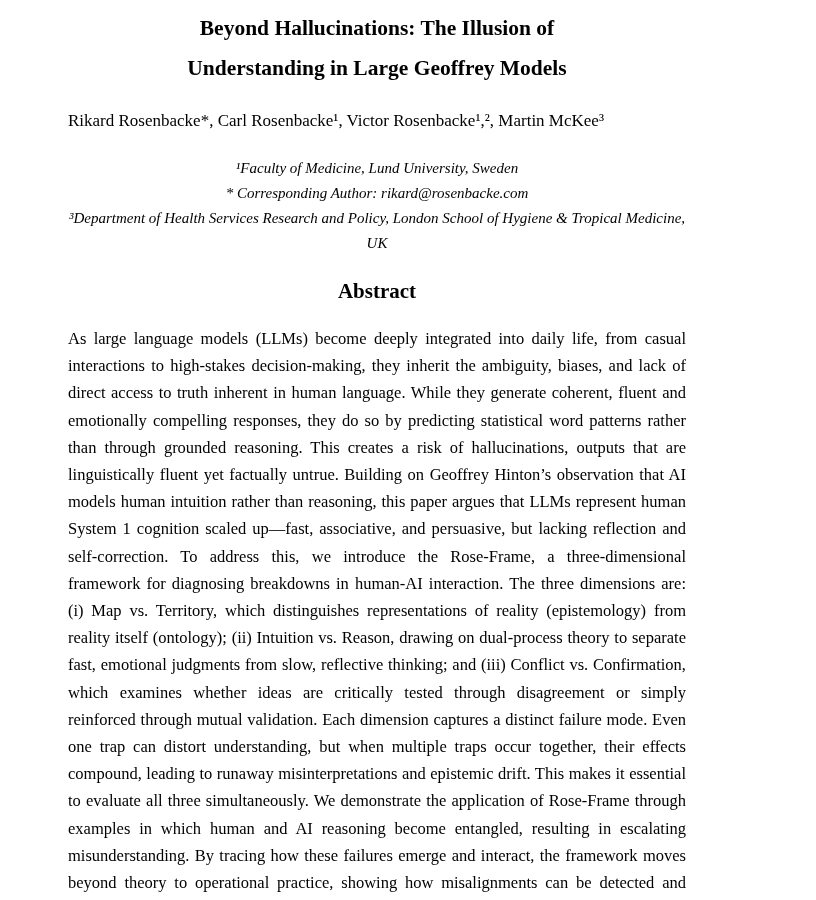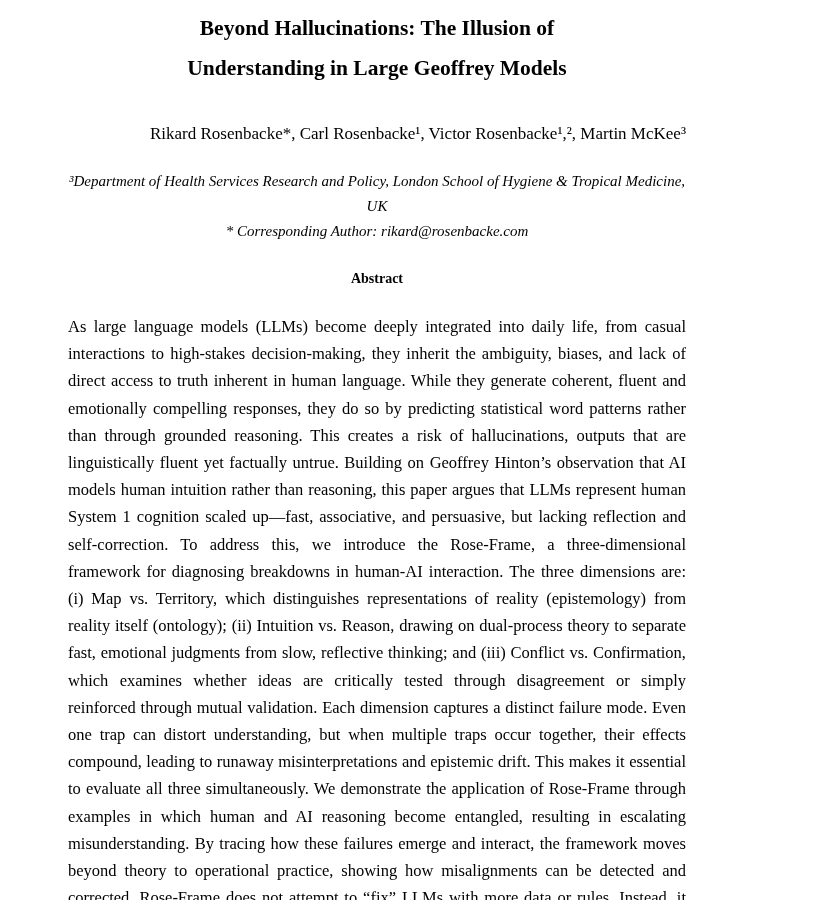--- a/index.html
+++ b/index.html
@@ -19,36 +19,36 @@
   }
   .title {
     text-align: center;
     font-weight: bold;
     font-size: 21.5px;
     line-height: 40px;
     margin-top: 2px;
   }
   .title-line { display: block; }
   .authors {
-    text-align: right;
+    text-align: left;
     font-size: 17px;
     line-height: 24px;
-    margin-top: 34px;
+    margin-top: 21px;
   }
   .affiliations {
     text-align: center;
     font-style: italic;
     font-size: 15px;
     line-height: 25px;
     margin-top: 23px;
   }
   .abstract-heading {
     text-align: center;
     font-weight: bold;
-    font-size: 14px;
+    font-size: 21px;
     line-height: 22px;
     margin-top: 24px;
   }
   .abstract {
     margin-top: 23px;
     font-size: 16.5px;
     line-height: 27.2px;
     text-align: justify;
     text-justify: inter-word;
   }
@@ -59,21 +59,22 @@
 <div class="page">
 
   <h1 class="title">
     <span class="title-line">Beyond Hallucinations: The Illusion of</span>
     <span class="title-line">Understanding in Large Geoffrey Models</span>
   </h1>
 
   <div class="authors">Rikard Rosenbacke*, Carl Rosenbacke¹, Victor Rosenbacke¹,², Martin McKee³</div>
 
   <div class="affiliations">
+    <div>¹Faculty of Medicine, Lund University, Sweden</div>
+    <div>* Corresponding Author: rikard@rosenbacke.com</div>
     <div>³Department of Health Services Research and Policy, London School of Hygiene &amp; Tropical Medicine, UK</div>
-    <div>* Corresponding Author: rikard@rosenbacke.com</div>
   </div>
 
   <h2 class="abstract-heading">Abstract</h2>
 
   <p class="abstract">As large language models (LLMs) become deeply integrated into daily life, from casual interactions to high-stakes decision-making, they inherit the ambiguity, biases, and lack of direct access to truth inherent in human language. While they generate coherent, fluent and emotionally compelling responses, they do so by predicting statistical word patterns rather than through grounded reasoning. This creates a risk of hallucinations, outputs that are linguistically fluent yet factually untrue. Building on Geoffrey Hinton’s observation that AI models human intuition rather than reasoning, this paper argues that LLMs represent human System 1 cognition scaled up—fast, associative, and persuasive, but lacking reflection and self-correction. To address this, we introduce the Rose-Frame, a three-dimensional framework for diagnosing breakdowns in human-AI interaction. The three dimensions are: (i) Map vs. Territory, which distinguishes representations of reality (epistemology) from reality itself (ontology); (ii) Intuition vs. Reason, drawing on dual-process theory to separate fast, emotional judgments from slow, reflective thinking; and (iii) Conflict vs. Confirmation, which examines whether ideas are critically tested through disagreement or simply reinforced through mutual validation. Each dimension captures a distinct failure mode. Even one trap can distort understanding, but when multiple traps occur together, their effects compound, leading to runaway misinterpretations and epistemic drift. This makes it essential to evaluate all three simultaneously. We demonstrate the application of Rose-Frame through examples in which human and AI reasoning become entangled, resulting in escalating misunderstanding. By tracing how these failures emerge and interact, the framework moves beyond theory to operational practice, showing how misalignments can be detected and corrected. Rose-Frame does not attempt to “fix” LLMs with more data or rules. Instead, it offers a reflective tool that makes both the model’s limitations and the user’s assumptions visible, enabling more transparent and critically aware AI deployment. It reframes alignment as cognitive governance: intuition, whether human or</p>
 
 </div>
 
 </body></html>

